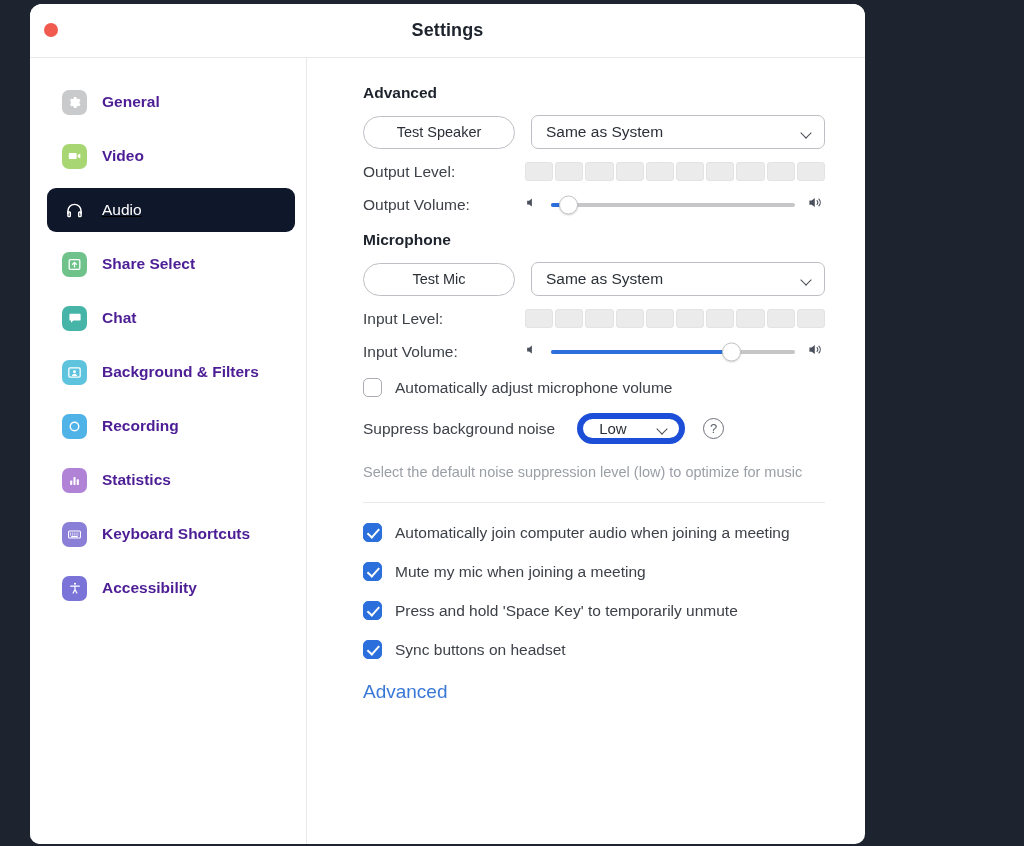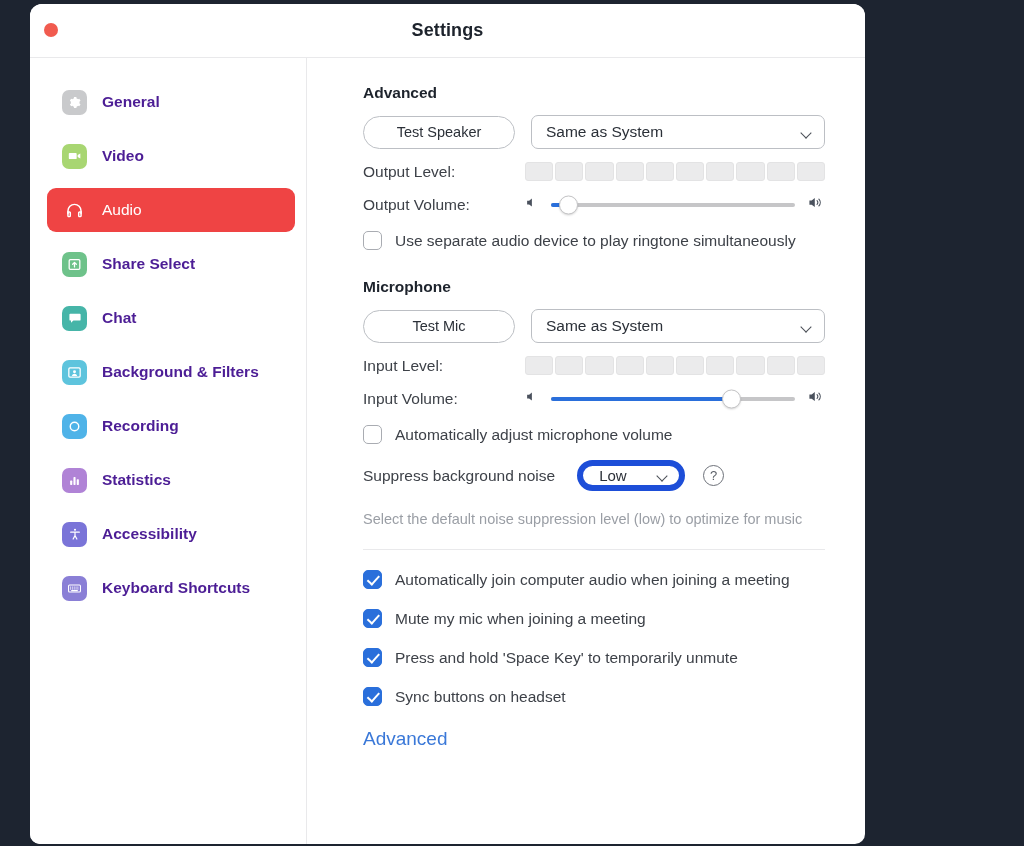--- a/index.html
+++ b/index.html
@@ -67,21 +67,21 @@
   }
   .nav-item {
     display: flex;
     align-items: center;
     height: 44px;
     margin: 0 11px 10px 17px;
     padding-left: 15px;
     border-radius: 9px;
     cursor: pointer;
   }
-  .nav-item.selected { background: #ef4444; }
+  .nav-item.selected { background: #0f172a; text-decoration: underline; }
   .nav-label {
     margin-left: 15px;
     font-size: 15.5px;
     color: #4c1d95;
     font-weight: bold;
   }
   .nav-item.selected .nav-label { color: #ffffff; font-weight: normal; }
 
   .nav-icon {
     width: 25px; height: 25px;
@@ -378,37 +378,37 @@
           <svg width="15" height="15" viewBox="0 0 24 24" fill="#ffffff">
             <rect x="5" y="12" width="3.4" height="7" rx="1"></rect>
             <rect x="10.3" y="6.5" width="3.4" height="12.5" rx="1"></rect>
             <rect x="15.6" y="10" width="3.4" height="9" rx="1"></rect>
           </svg>
         </span>
         <span class="nav-label">Statistics</span>
       </div>
 
       <div class="nav-item">
+        <span class="nav-icon" style="background:#8a7fd6">
+          <svg width="17" height="17" viewBox="0 0 24 24" fill="none" stroke="#ffffff" stroke-width="1.5">
+            <rect x="3.6" y="7" width="16.8" height="10" rx="1.4"></rect>
+            <path d="M6.4 10h.01M9 10h.01M11.6 10h.01M14.2 10h.01M16.8 10h.01M6.4 12.6h.01M9 12.6h.01M11.6 12.6h.01M14.2 12.6h.01M16.8 12.6h.01M8 15h8" stroke-linecap="round" stroke-width="1.7"></path>
+          </svg>
+        </span>
+        <span class="nav-label">Keyboard Shortcuts</span>
+      </div>
+
+      <div class="nav-item">
         <span class="nav-icon" style="background:#7a74d8">
           <svg width="16" height="16" viewBox="0 0 24 24" fill="none" stroke="#ffffff" stroke-width="1.8" stroke-linecap="round">
             <circle cx="12" cy="5.6" r="1.6" fill="#ffffff" stroke="none"></circle>
             <path d="M5.5 9.3h13M12 9.3v5.2M12 14.5l-2.8 5M12 14.5l2.8 5"></path>
           </svg>
         </span>
         <span class="nav-label">Accessibility</span>
-      </div>
-
-      <div class="nav-item">
-        <span class="nav-icon" style="background:#8a7fd6">
-          <svg width="17" height="17" viewBox="0 0 24 24" fill="none" stroke="#ffffff" stroke-width="1.5">
-            <rect x="3.6" y="7" width="16.8" height="10" rx="1.4"></rect>
-            <path d="M6.4 10h.01M9 10h.01M11.6 10h.01M14.2 10h.01M16.8 10h.01M6.4 12.6h.01M9 12.6h.01M11.6 12.6h.01M14.2 12.6h.01M16.8 12.6h.01M8 15h8" stroke-linecap="round" stroke-width="1.7"></path>
-          </svg>
-        </span>
-        <span class="nav-label">Keyboard Shortcuts</span>
       </div>
 
     </div>
 
     <div class="main">
 
       
       <div class="section-title">Advanced</div>
 
       <div class="row">
@@ -449,24 +449,20 @@
           </div>
           <span>
             <svg width="19" height="17" viewBox="0 0 24 24" fill="none">
               <path d="M11 5.5L6.6 9H3.4v6h3.2L11 18.5z" fill="#4a515d"></path>
               <path d="M14.2 9.4a3.6 3.6 0 010 5.2M16.8 7.2a7 7 0 010 9.6" stroke="#4a515d" stroke-width="1.6" stroke-linecap="round"></path>
             </svg>
           </span>
         </div>
       </div>
 
-      <div class="check-row" style="margin-bottom:28px">
-        <span class="cbox"></span>
-        <span class="check-label">Use separate audio device to play ringtone simultaneously</span>
-      </div>
 
       
       <div class="section-title">Microphone</div>
 
       <div class="row">
         <button class="pill-btn">Test Mic</button>
         <div class="device-select">
           <span class="sel-value">Same as System</span>
           <span class="chev"></span>
         </div>

